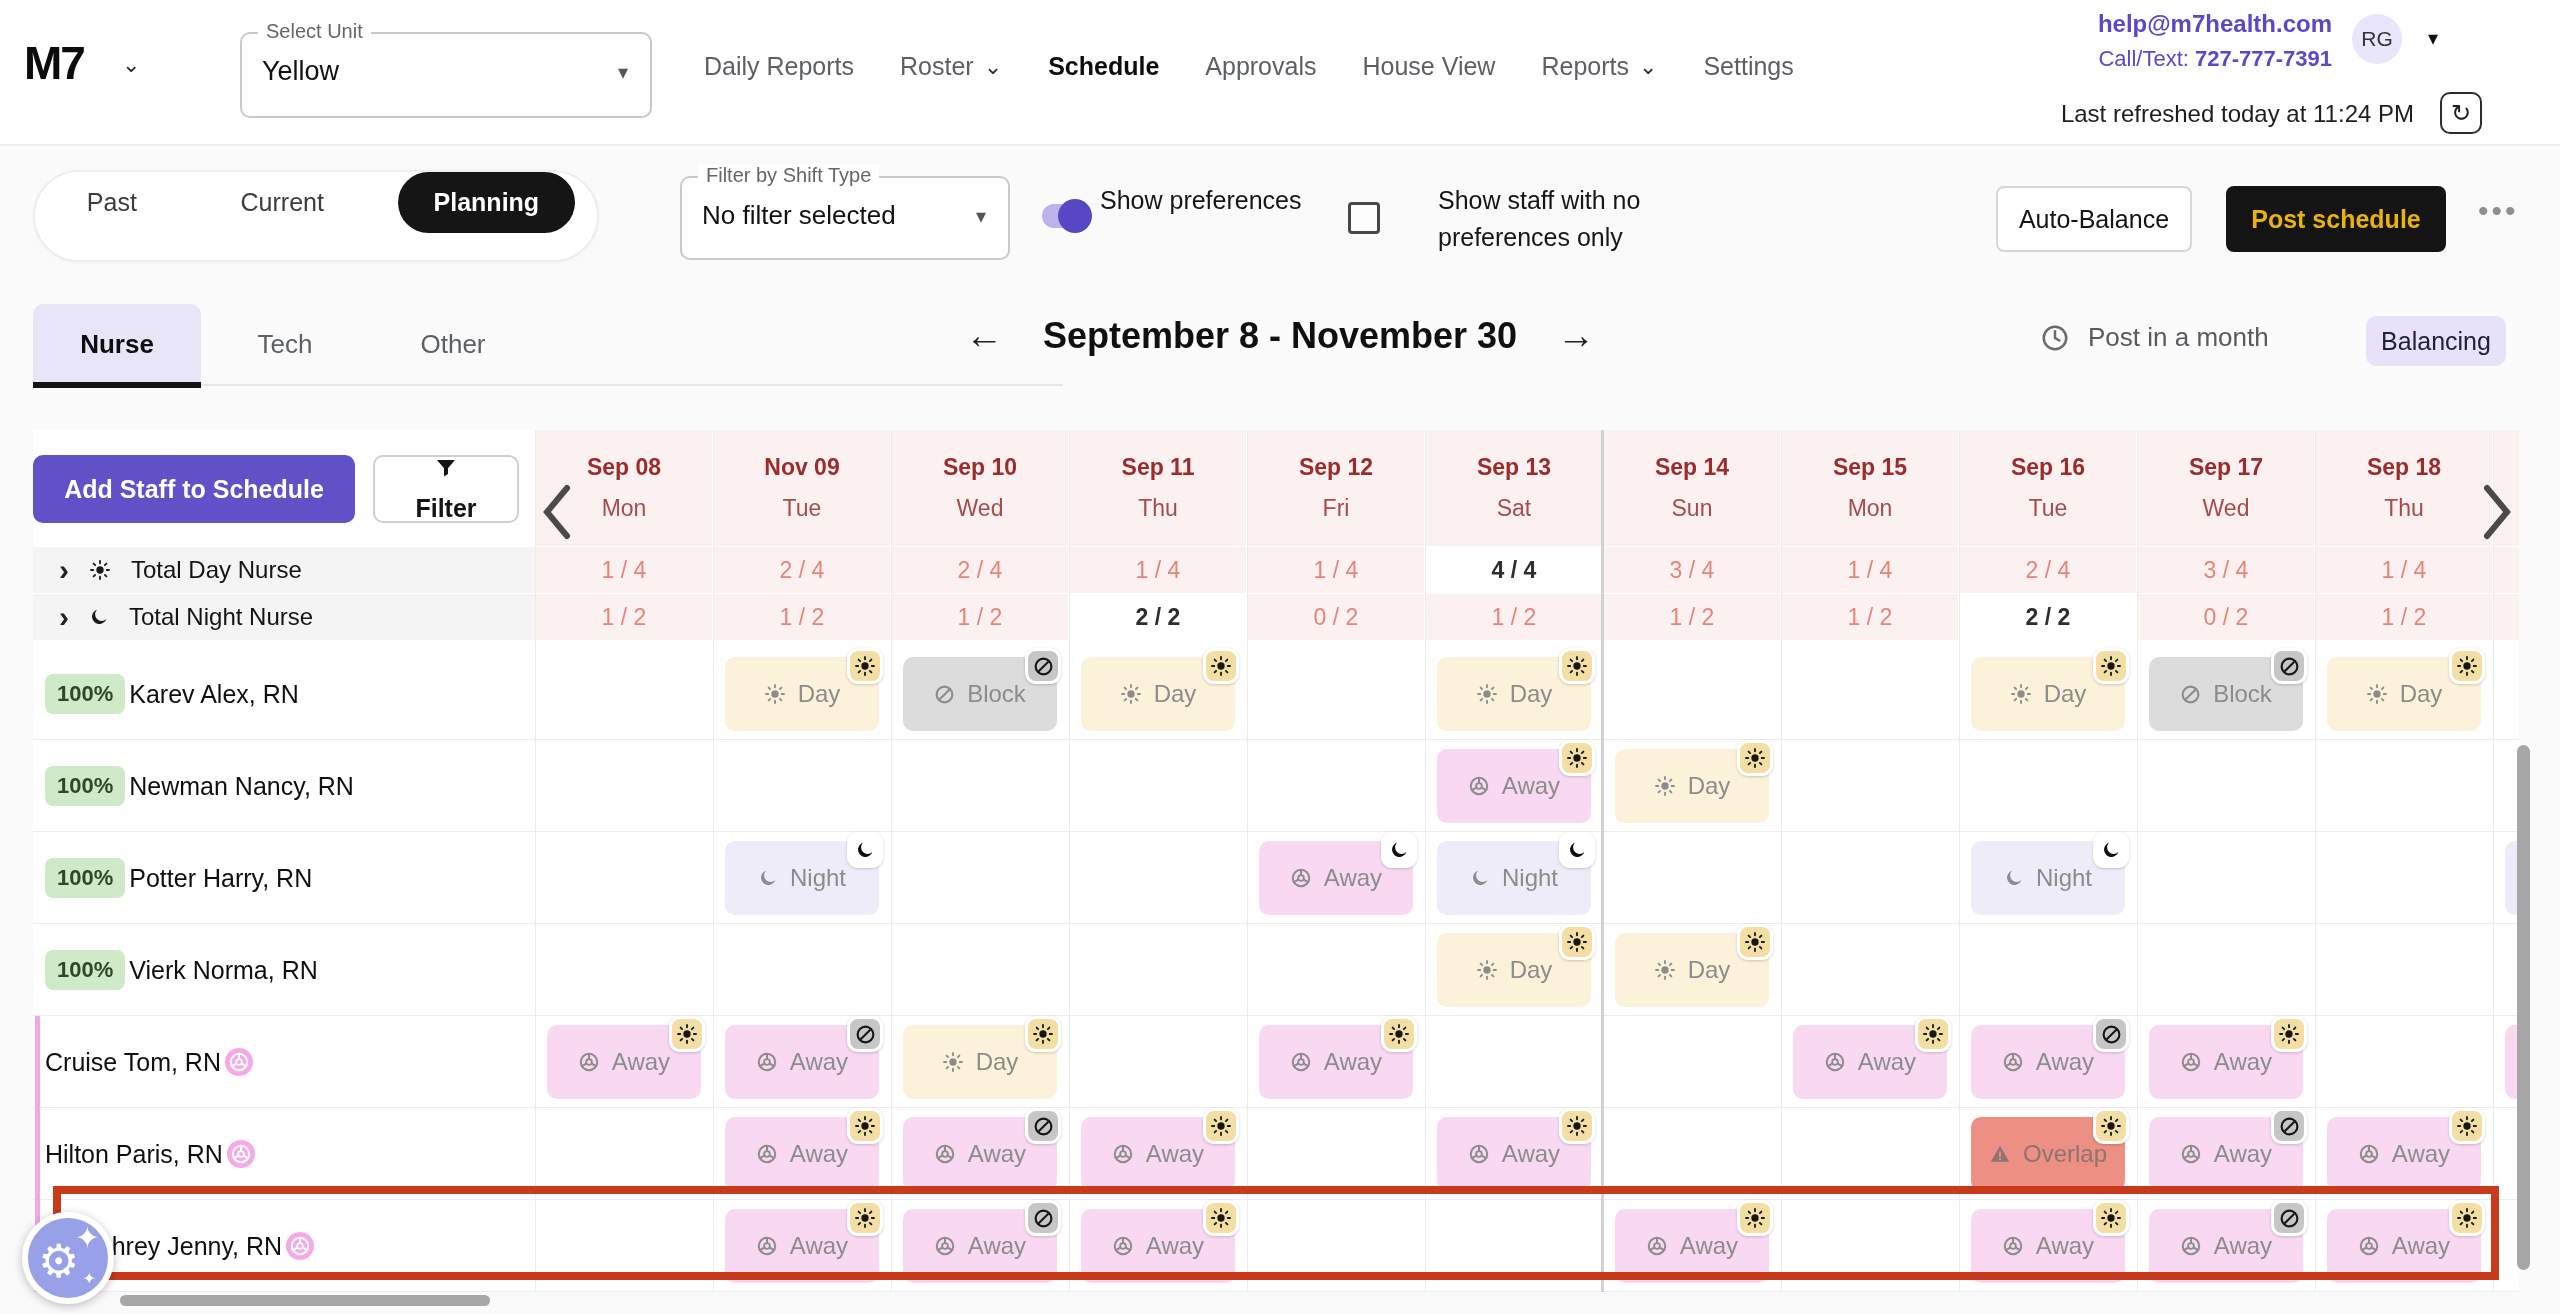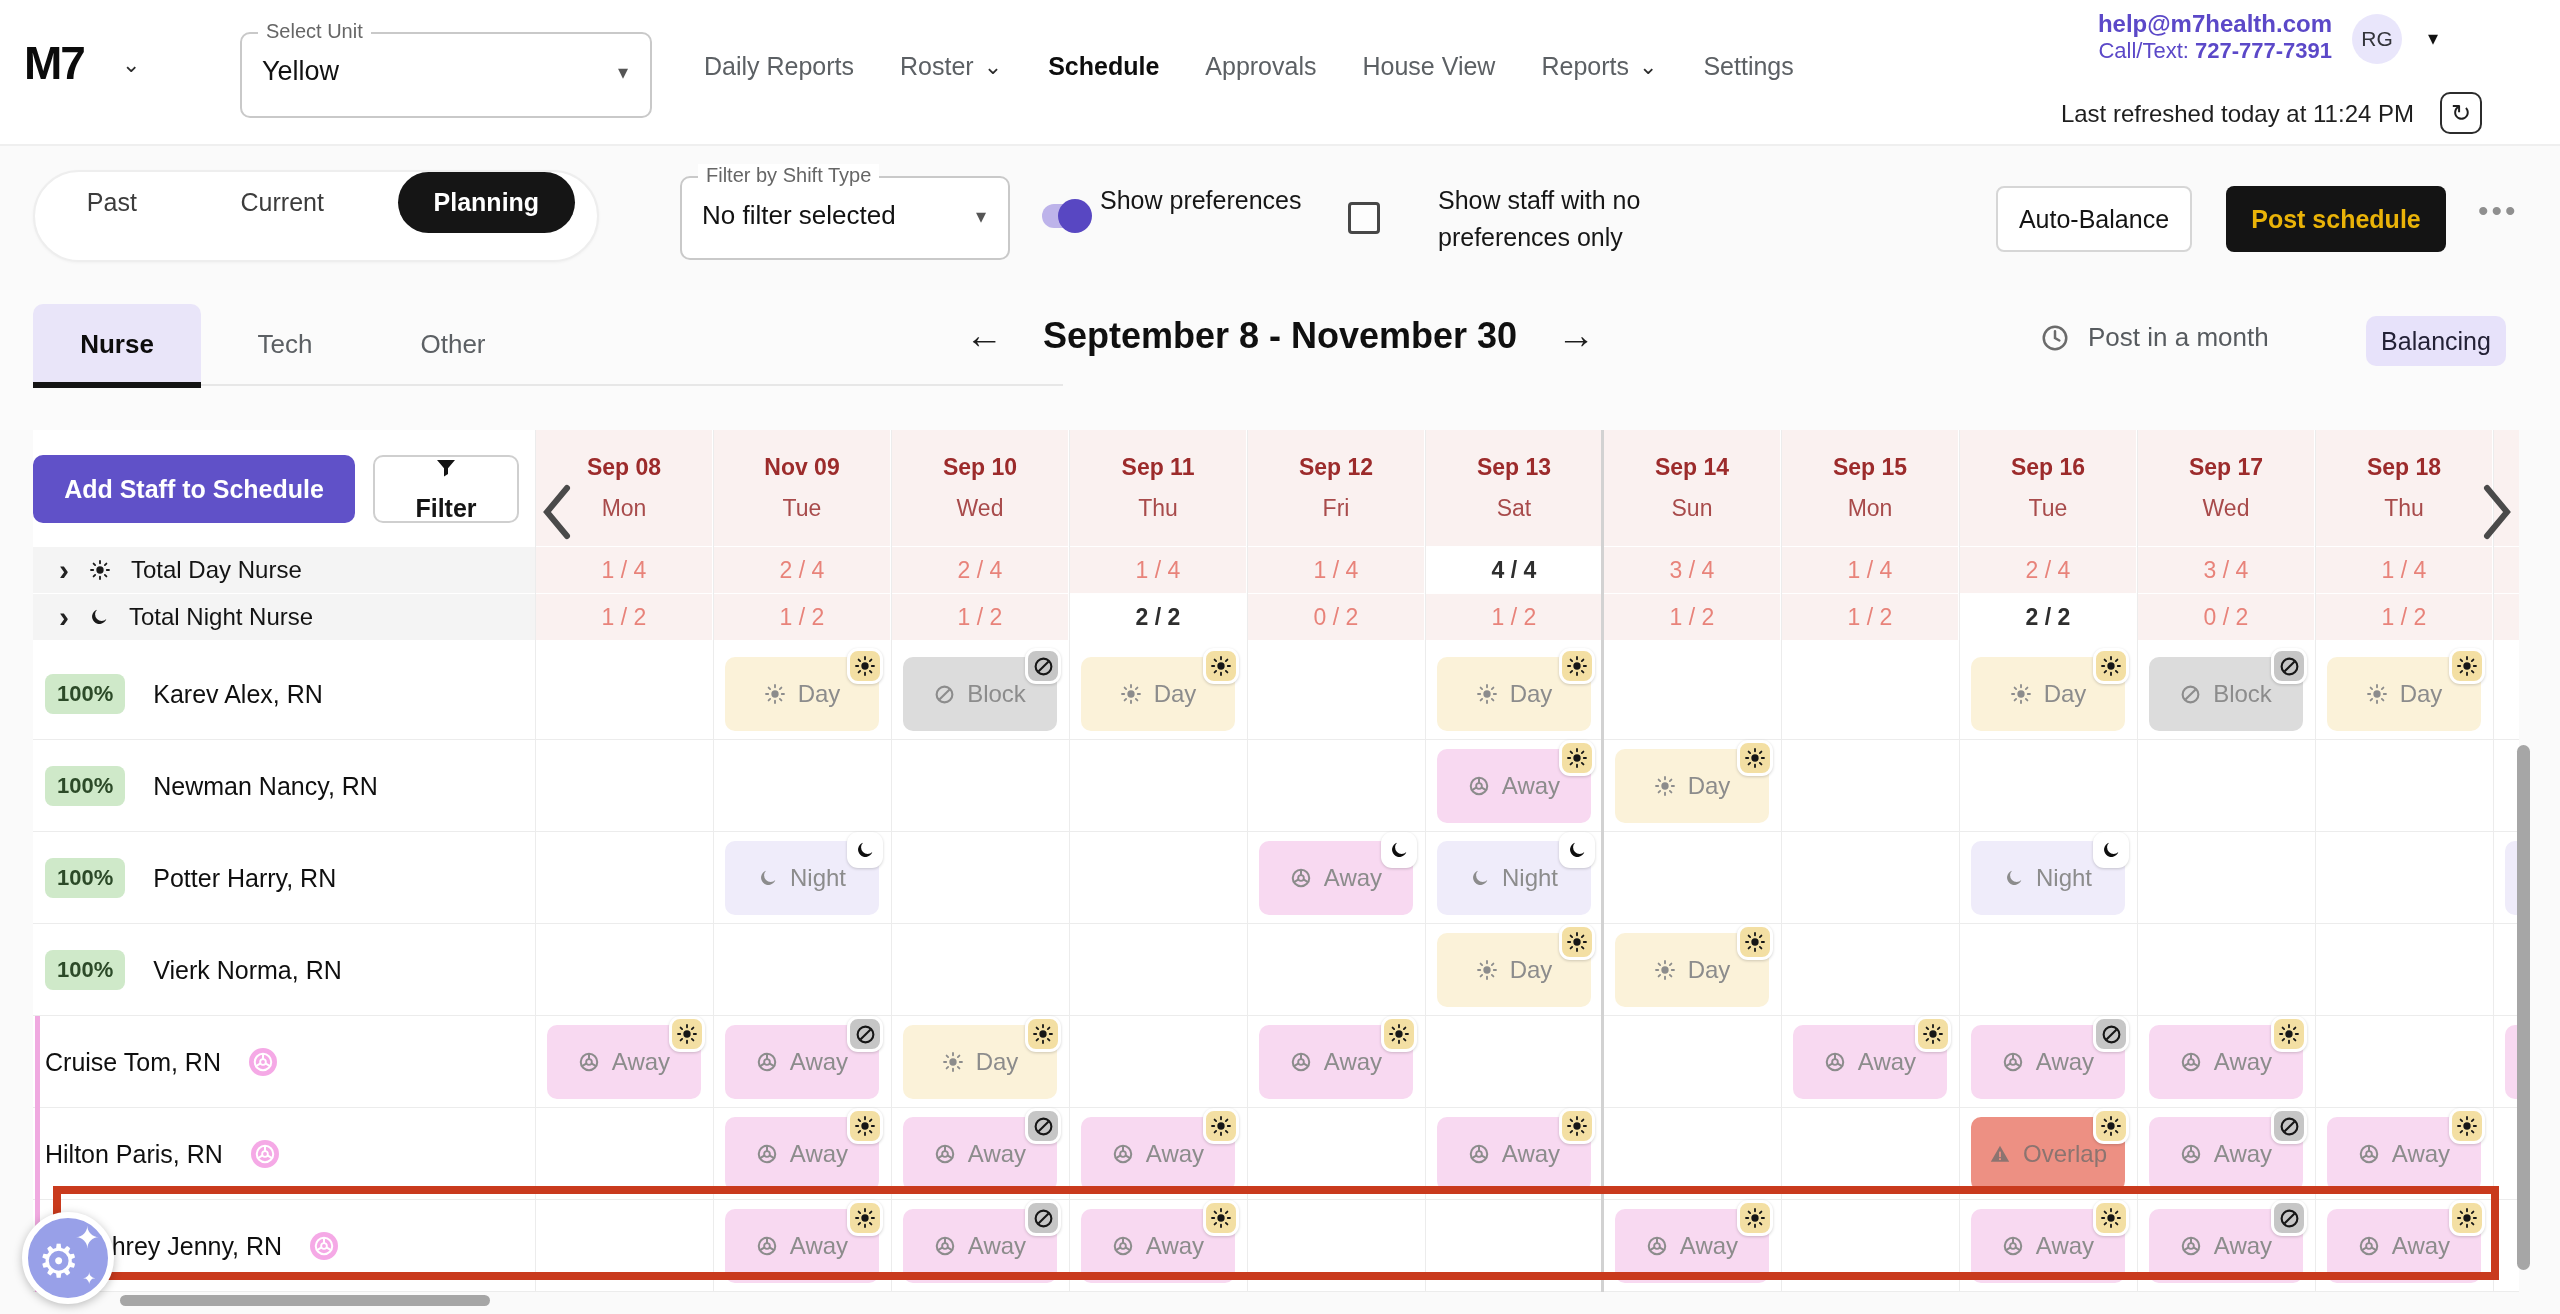--- a/index.html
+++ b/index.html
@@ -16,21 +16,21 @@
   .fieldset { border:2px solid #c9c9c9; border-radius:10px; background:#fff; }
   .fieldset .legend { position:absolute; top:-14px; left:16px; background:#fff; padding:0 8px; font-size:20px; color:#666; }
   .fieldset .fs-value { position:absolute; left:20px; top:22px; font-size:27px; color:#111; }
   .fieldset .fs-arrow { position:absolute; right:22px; top:26px; color:#555; font-size:20px; }
   #unit-select { left:240px; top:32px; width:412px; height:86px; }
   #main-nav { left:704px; top:52px; display:flex; gap:46px; align-items:center; }
   .nav-item { font-size:25px; color:#5c6064; cursor:pointer; display:flex; gap:10px; align-items:center; }
   .nav-item.active { color:#0d0d0d; font-weight:700; }
   #contact { right:228px; top:10px; text-align:right; }
   #help-email { font-size:24px; font-weight:700; color:#5b48c8; }
-  #call-line { font-size:22px; color:#5b48c8; }
+  #call-line { margin-top:8px; font-size:22px; color:#5b48c8; }
   #call-number { font-weight:700; }
   #avatar { left:2352px; top:14px; width:50px; height:50px; border-radius:50%; background:#e9e6fb;
     display:flex; align-items:center; justify-content:center; font-size:21px; color:#33343a; font-weight:500;}
   #avatar-caret { left:2428px; top:26px; font-size:20px; color:#111; }
   #refresh-line { right:146px; top:100px; font-size:24px; color:#1e1e1e; }
   #refresh-btn { left:2440px; top:92px; width:42px; height:42px; border:2.5px solid #2c2c2c; border-radius:10px;
     display:flex; align-items:center; justify-content:center; font-size:24px; color:#1e1e1e; background:#fff; cursor:pointer;}
 
   
   #controls { left:0; top:146px; width:2560px; height:144px; background:#fafafa; }
@@ -68,21 +68,21 @@
   .day-head { top:0; height:116px; background:#faf1f0; display:flex; flex-direction:column; align-items:center; justify-content:center; gap:14px; }
   .dh-date { font-size:23px; font-weight:600; color:#9c2b2b; }
   .dh-dow  { font-size:23px; color:#a84b4b; }
   .vline { top:0; width:1px; background:#ececec; }
   .total-label { left:0; width:502px; background:#f4f4f4; display:flex; align-items:center; padding-left:26px; gap:20px; }
   .expander { font-size:30px; color:#222; font-weight:600; line-height:20px; cursor:pointer; }
   .total-text { font-size:24px; color:#141414; }
   .count { display:flex; align-items:center; justify-content:center; font-size:23px; color:#e8837a; background:#faf1f0; }
   .count.met { background:#fff; color:#2e2e2e; font-weight:600; }
   .staff-row { left:0; width:2486px; height:92px; border-bottom:1px solid #ececec; background:#fff; }
-  .name-cell { position:absolute; left:12px; top:0; height:92px; display:flex; align-items:center; gap:28px; }
+  .name-cell { position:absolute; left:12px; top:0; height:92px; display:flex; align-items:center; gap:4px; }
   .pct { background:#cfe9c9; color:#2c4a28; font-size:22px; font-weight:600; padding:7px 12px; border-radius:8px; }
   .sname { font-size:25px; color:#0f0f0f; font-weight:500; }
   .floatball { width:28px; height:28px; border-radius:50%; background:#f5a9e6; display:flex; align-items:center; justify-content:center; color:#fff; }
   .chip { top:9px; height:74px; border-radius:10px; display:flex; align-items:center; justify-content:center; gap:12px;
     font-size:24px; color:#8c8c8c; font-weight:500; cursor:pointer; }
   .chip-day { background:#fbf2d9; } .chip-night { background:#efecfa; }
   .chip-away { background:#f8d9f1; } .chip-block { background:#dcdcdc; }
   .chip-overlap { background:#ed9083; color:#8c7470; }
   .badge { position:absolute; top:-9px; right:-4px; width:36px; height:36px; border-radius:11px; border:3px solid #fff;
     display:flex; align-items:center; justify-content:center; box-shadow:0 1px 3px rgba(0,0,0,.18); }

